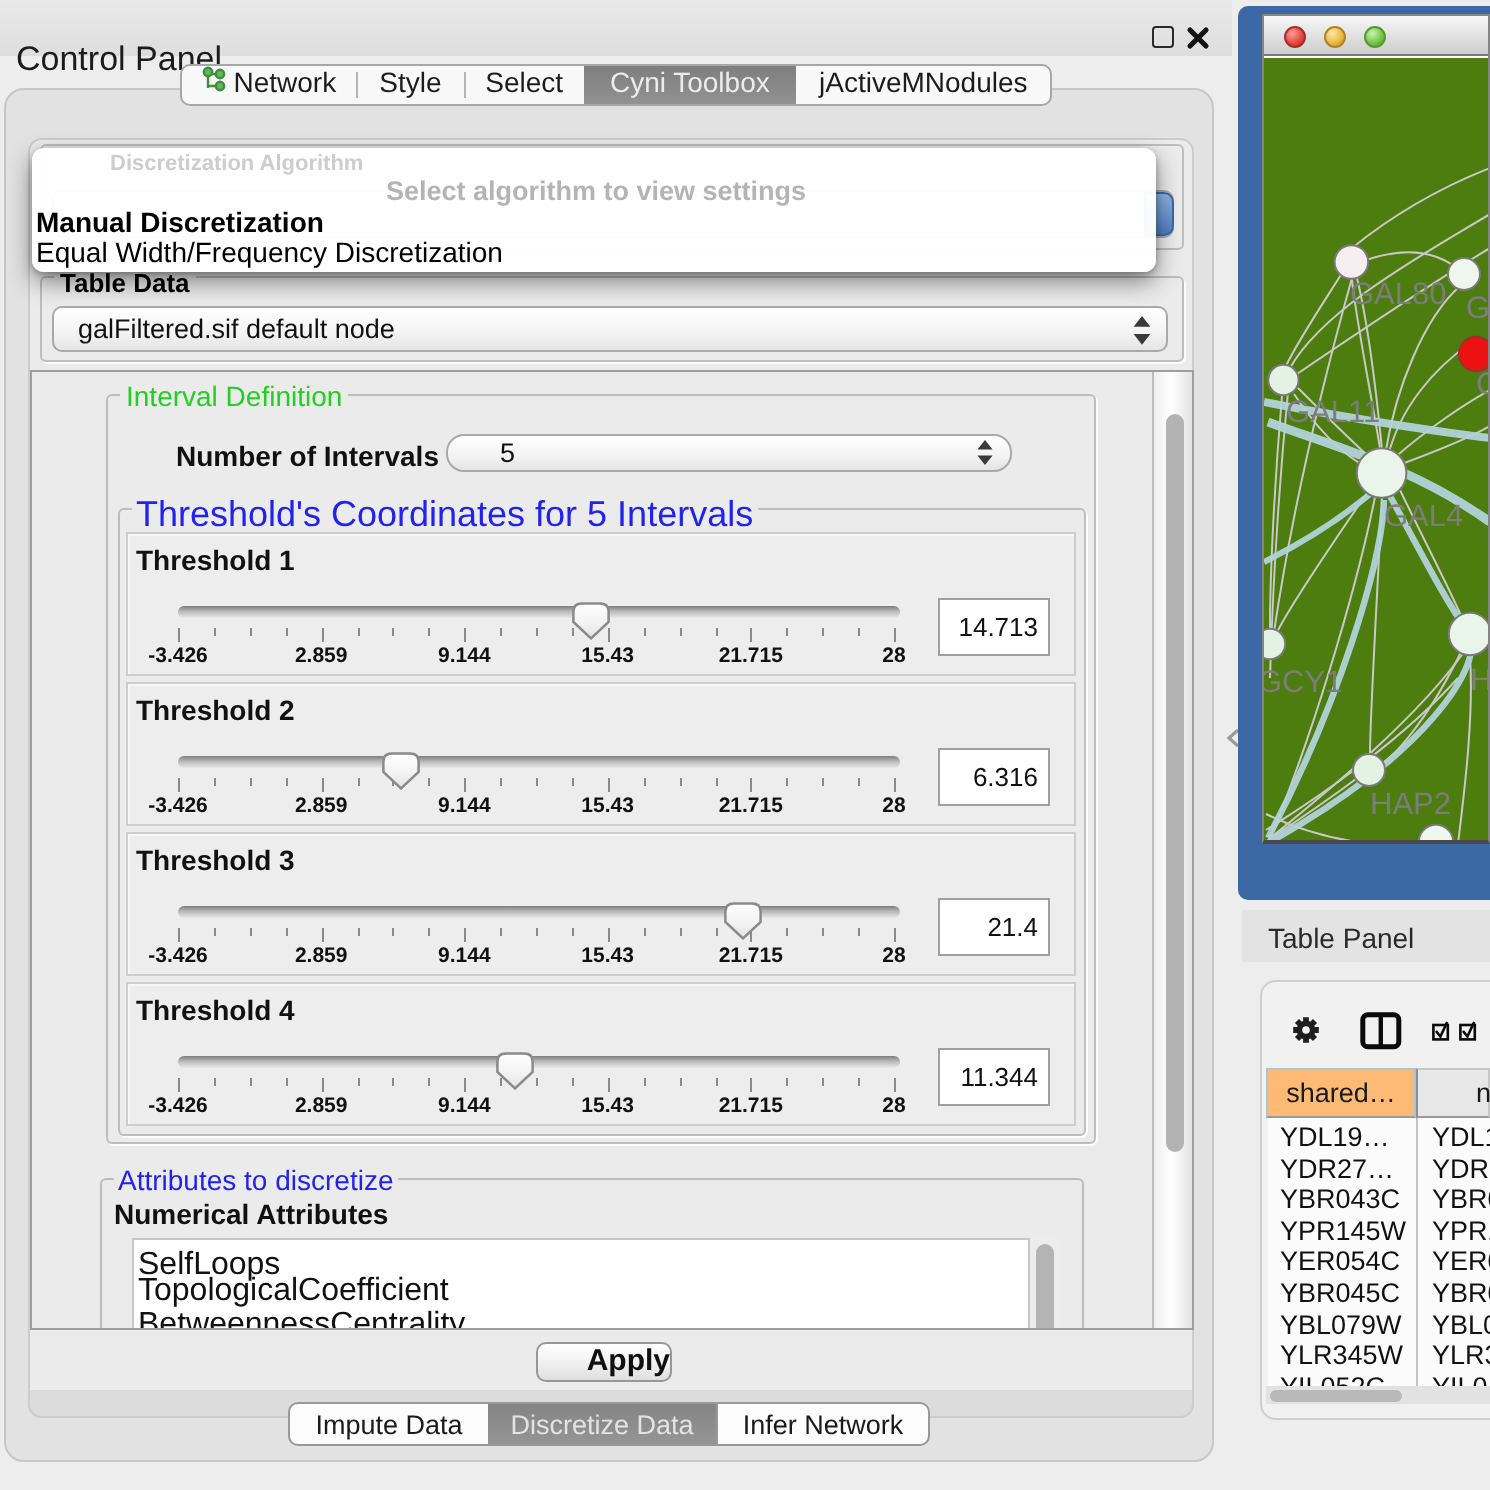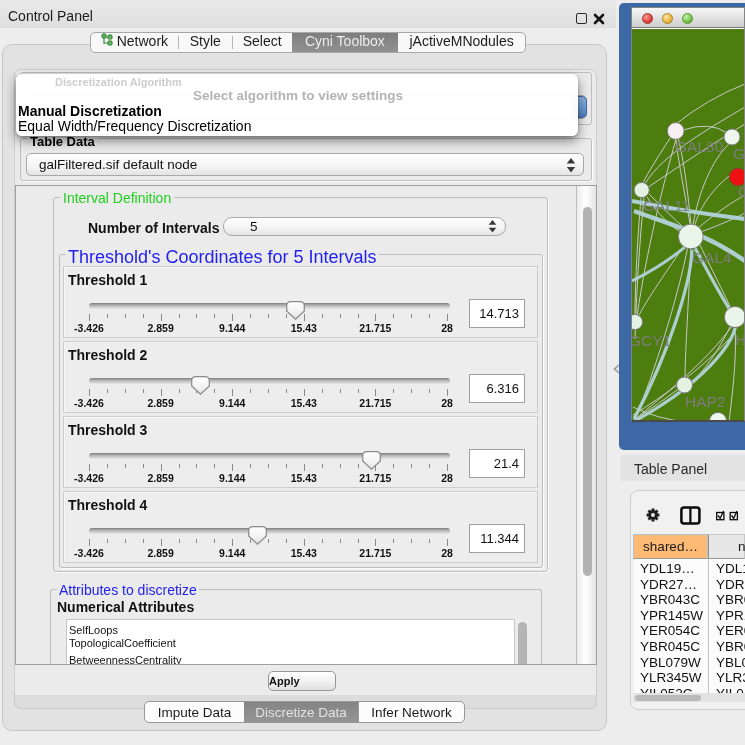--- a/index.html
+++ b/index.html
@@ -1,19 +1,19 @@
 <!DOCTYPE html>
 <html><head><meta charset="utf-8"><style>
 * { margin:0; padding:0; box-sizing:border-box; }
 html,body { width:745px; height:745px; overflow:hidden; background:#ededed;
   font-family:"Liberation Sans", sans-serif; position:relative; }
 
 #titlebar { position:absolute; left:0; top:0; width:616px; height:28px;
   background:linear-gradient(#e9e9e9,#dedede); }
-#titlebar .t { position:absolute; left:8px; top:8px; font-size:14px; color:#1c1c1c; }
+#titlebar .t { position:absolute; left:8px; top:20px; font-size:17px; color:#1c1c1c; }
 #outerpanel { position:absolute; left:2px; top:44px; width:605px; height:687px;
   background:#e2e2e2; border:1px solid #c6c6c6; border-radius:10px; }
 #innerpanel { position:absolute; left:14px; top:69px; width:583px; height:640px;
   background:#ebebeb; border:1px solid #cccccc; border-radius:7px; }
 #innerstrip { position:absolute; left:14px; top:695px; width:583px; height:14px;
   background:#dcdcdc; border:1px solid #cccccc; border-top:none; border-radius:0 0 7px 7px; }
 
 #tabbar { position:absolute; left:90px; top:32px; width:436px; height:21px;
   background:#f8f8f8; border:1px solid #a7a7a7; border-radius:5px; display:flex;
   font-size:14px; color:#1c1c1c; overflow:hidden; }
@@ -42,21 +42,21 @@
   background:linear-gradient(#7e7e7e,#b9b9b9 45%,#e8e8e8); }
 .tk { position:absolute; width:1px; background:#8a8a8a; }
 .tl { position:absolute; width:60px; text-align:center; font-size:10.5px; font-weight:bold; color:#111; }
 .thumb { position:absolute; }
 .vbox { position:absolute; left:469px; width:56px; height:29px; background:#ffffff;
   border:1px solid #9f9f9f; font-size:13px; color:#111; text-align:right;
   line-height:27px; padding-right:5px; }
 
 #applybtn { position:absolute; left:268px; top:671px; width:68px; height:20px;
   background:linear-gradient(#ffffff,#f0f0f0 55%,#dfdfdf); border:1px solid #979797;
-  border-radius:5px; font-size:11px; font-weight:bold; color:#111; text-align:left; line-height:18px; }
+  border-radius:5px; font-size:15px; font-weight:bold; color:#111; text-align:right; line-height:18px; }
 
 #bottabs { position:absolute; left:144px; top:701px; width:321px; height:22px;
   background:#fcfcfc; border:1px solid #989898; border-radius:5px; display:flex;
   font-size:13.5px; color:#1a1a1a; overflow:hidden; }
 #bottabs .seg { display:flex; align-items:center; justify-content:center; }
 #bottabs .sel { background:linear-gradient(#848484,#959595); color:#e3e3e3; }
 #bottabs .sp { width:1px; background:#989898; }
 
 #popup { position:absolute; left:16px; top:74px; width:562px; height:62px;
   background:rgba(255,255,255,0.96); border-radius:6px;
@@ -317,21 +317,21 @@
       </defs>
  <path d="M 5 0.7 L 14 0.7 Q 18.3 0.7 18.3 4.6 L 18.3 10 L 9.5 18.2 L 0.7 10 L 0.7 4.6 Q 0.7 0.7 5 0.7 Z" fill="url(#thg491)" stroke="#8a8a8a" stroke-width="1.25"></path>
 </svg>
 <div class="vbox" style="top:524px">11.344</div>
 
 </div>
 
 <div style="position:absolute;left:50px;top:589px;width:492px;height:75px;border:1px solid #bdbdbd;border-top-left-radius:3px;border-bottom:none;border-top-right-radius:3px"></div>
 <div style="position:absolute;left:57px;top:582px;font-size:14px;color:#2222ee;background:#ebebeb;padding:0 2px">Attributes to discretize</div>
 <div style="position:absolute;left:57px;top:599px;font-size:14px;font-weight:bold;color:#111">Numerical Attributes</div>
-<div style="position:absolute;left:66px;top:619px;width:449px;height:45px;background:#fff;border:1px solid #c6c6c6;border-bottom:none;font-size:11px;color:#111;overflow:hidden">
+<div style="position:absolute;left:66px;top:619px;width:449px;height:45px;background:#fff;border:1px solid #c6c6c6;border-bottom:none;font-size:16px;color:#111;overflow:hidden">
   <div style="height:17px;padding-left:2px;padding-top:4px">SelfLoops</div>
   <div style="height:17px;padding-left:2px">TopologicalCoefficient</div>
   <div style="height:17px;padding-left:2px">BetweennessCentrality</div>
 </div>
 <div style="position:absolute;left:515px;top:619px;width:14px;height:45px;background:#ececec"></div>
 <div style="position:absolute;left:518px;top:622px;width:9px;height:42px;background:#b4b4b4;border-radius:5px 5px 0 0"></div>
 
 <div id="applybtn">Apply</div>
 <div id="innerstrip"></div>
 <div id="bottabs">

